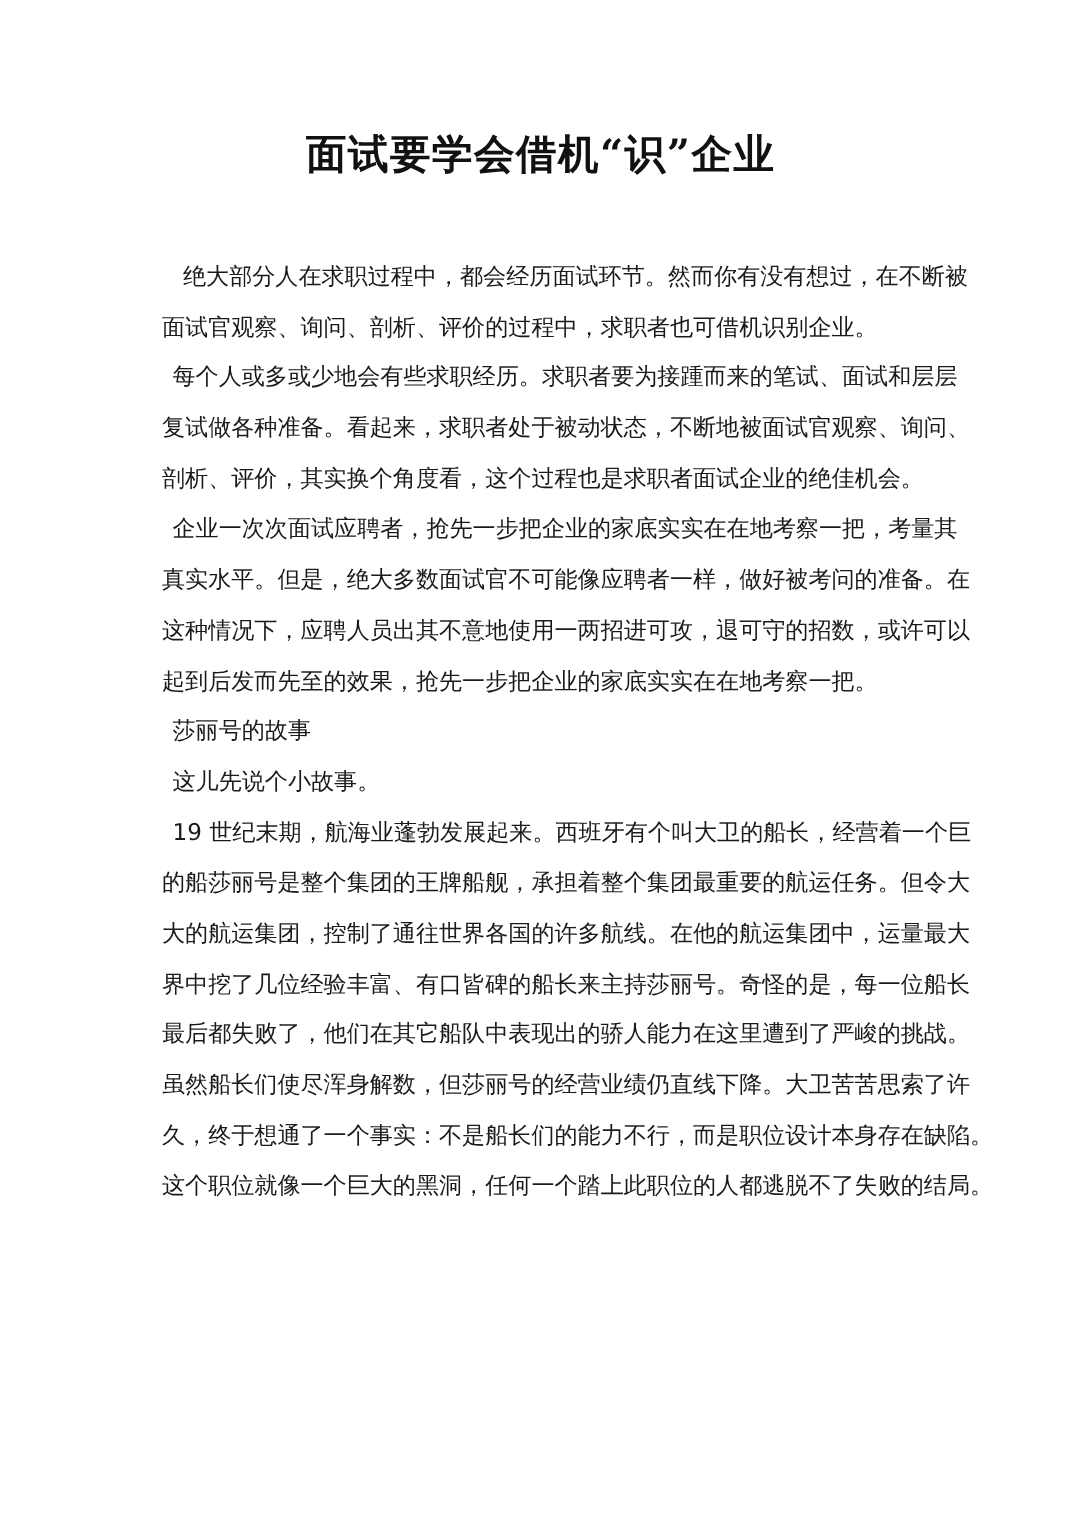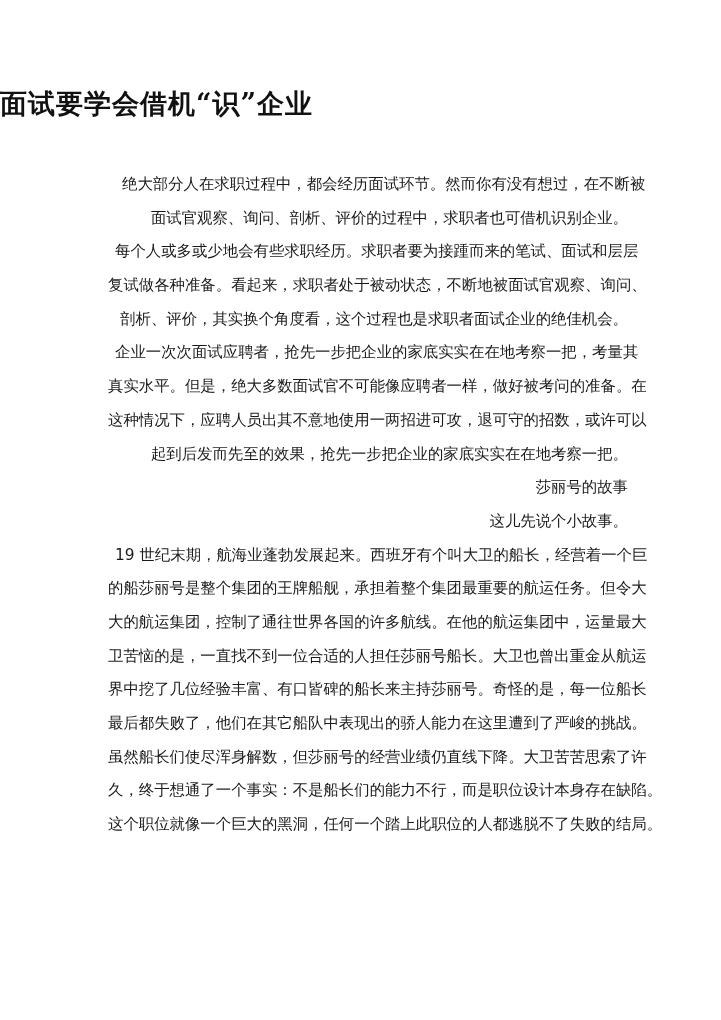--- a/index.html
+++ b/index.html
@@ -20,21 +20,21 @@
       left: 0; top: 0;
       width: 721px;
       height: 1020px;
       background: #ffffff;
     }
     .title {
       position: absolute;
       left: 0;
       top: 86px;
       width: 721px;
-      text-align: left;
+      text-align: center;
       font-family: "DejaVu Serif", "Liberation Serif", serif;
       font-size: 27px;
       line-height: 36px;
       color: #111111;
       letter-spacing: 1px;
       margin: 0;
     }
     .body-text {
       position: absolute;
       left: 108px;
@@ -42,21 +42,20 @@
       width: 520px;
     }
     .line {
       display: block;
       white-space: nowrap;
       font-size: 15.4px;
       height: 33.7px;
       line-height: 33.7px;
       color: #1a1a1a;
       margin: 0;
-      text-align: right;
     }
     .indent-2 { padding-left: 14px; }
     .indent-1 { padding-left: 7px; }
   </style>
 </head>
 <body>
 
 <div class="page">
   <h1 class="title">面试要学会借机“识”企业</h1>
 
@@ -68,20 +67,19 @@
     <p class="line">剖析、评价，其实换个角度看，这个过程也是求职者面试企业的绝佳机会。</p>
     <p class="line indent-1">企业一次次面试应聘者，抢先一步把企业的家底实实在在地考察一把，考量其</p>
     <p class="line">真实水平。但是，绝大多数面试官不可能像应聘者一样，做好被考问的准备。在</p>
     <p class="line">这种情况下，应聘人员出其不意地使用一两招进可攻，退可守的招数，或许可以</p>
     <p class="line">起到后发而先至的效果，抢先一步把企业的家底实实在在地考察一把。</p>
     <p class="line indent-1">莎丽号的故事</p>
     <p class="line indent-1">这儿先说个小故事。</p>
     <p class="line indent-1">19 世纪末期，航海业蓬勃发展起来。西班牙有个叫大卫的船长，经营着一个巨</p>
     <p class="line">的船莎丽号是整个集团的王牌船舰，承担着整个集团最重要的航运任务。但令大</p>
     <p class="line">大的航运集团，控制了通往世界各国的许多航线。在他的航运集团中，运量最大</p>
-    <p class="line">卫苦恼的是，一直找不到一位合适的人担任莎丽号船长。大卫也曾出重金从航运</p>
     <p class="line">界中挖了几位经验丰富、有口皆碑的船长来主持莎丽号。奇怪的是，每一位船长</p>
     <p class="line">最后都失败了，他们在其它船队中表现出的骄人能力在这里遭到了严峻的挑战。</p>
     <p class="line">虽然船长们使尽浑身解数，但莎丽号的经营业绩仍直线下降。大卫苦苦思索了许</p>
     <p class="line">久，终于想通了一个事实：不是船长们的能力不行，而是职位设计本身存在缺陷。</p>
     <p class="line">这个职位就像一个巨大的黑洞，任何一个踏上此职位的人都逃脱不了失败的结局。</p>
   </div>
 </div>
 
 </body></html>

